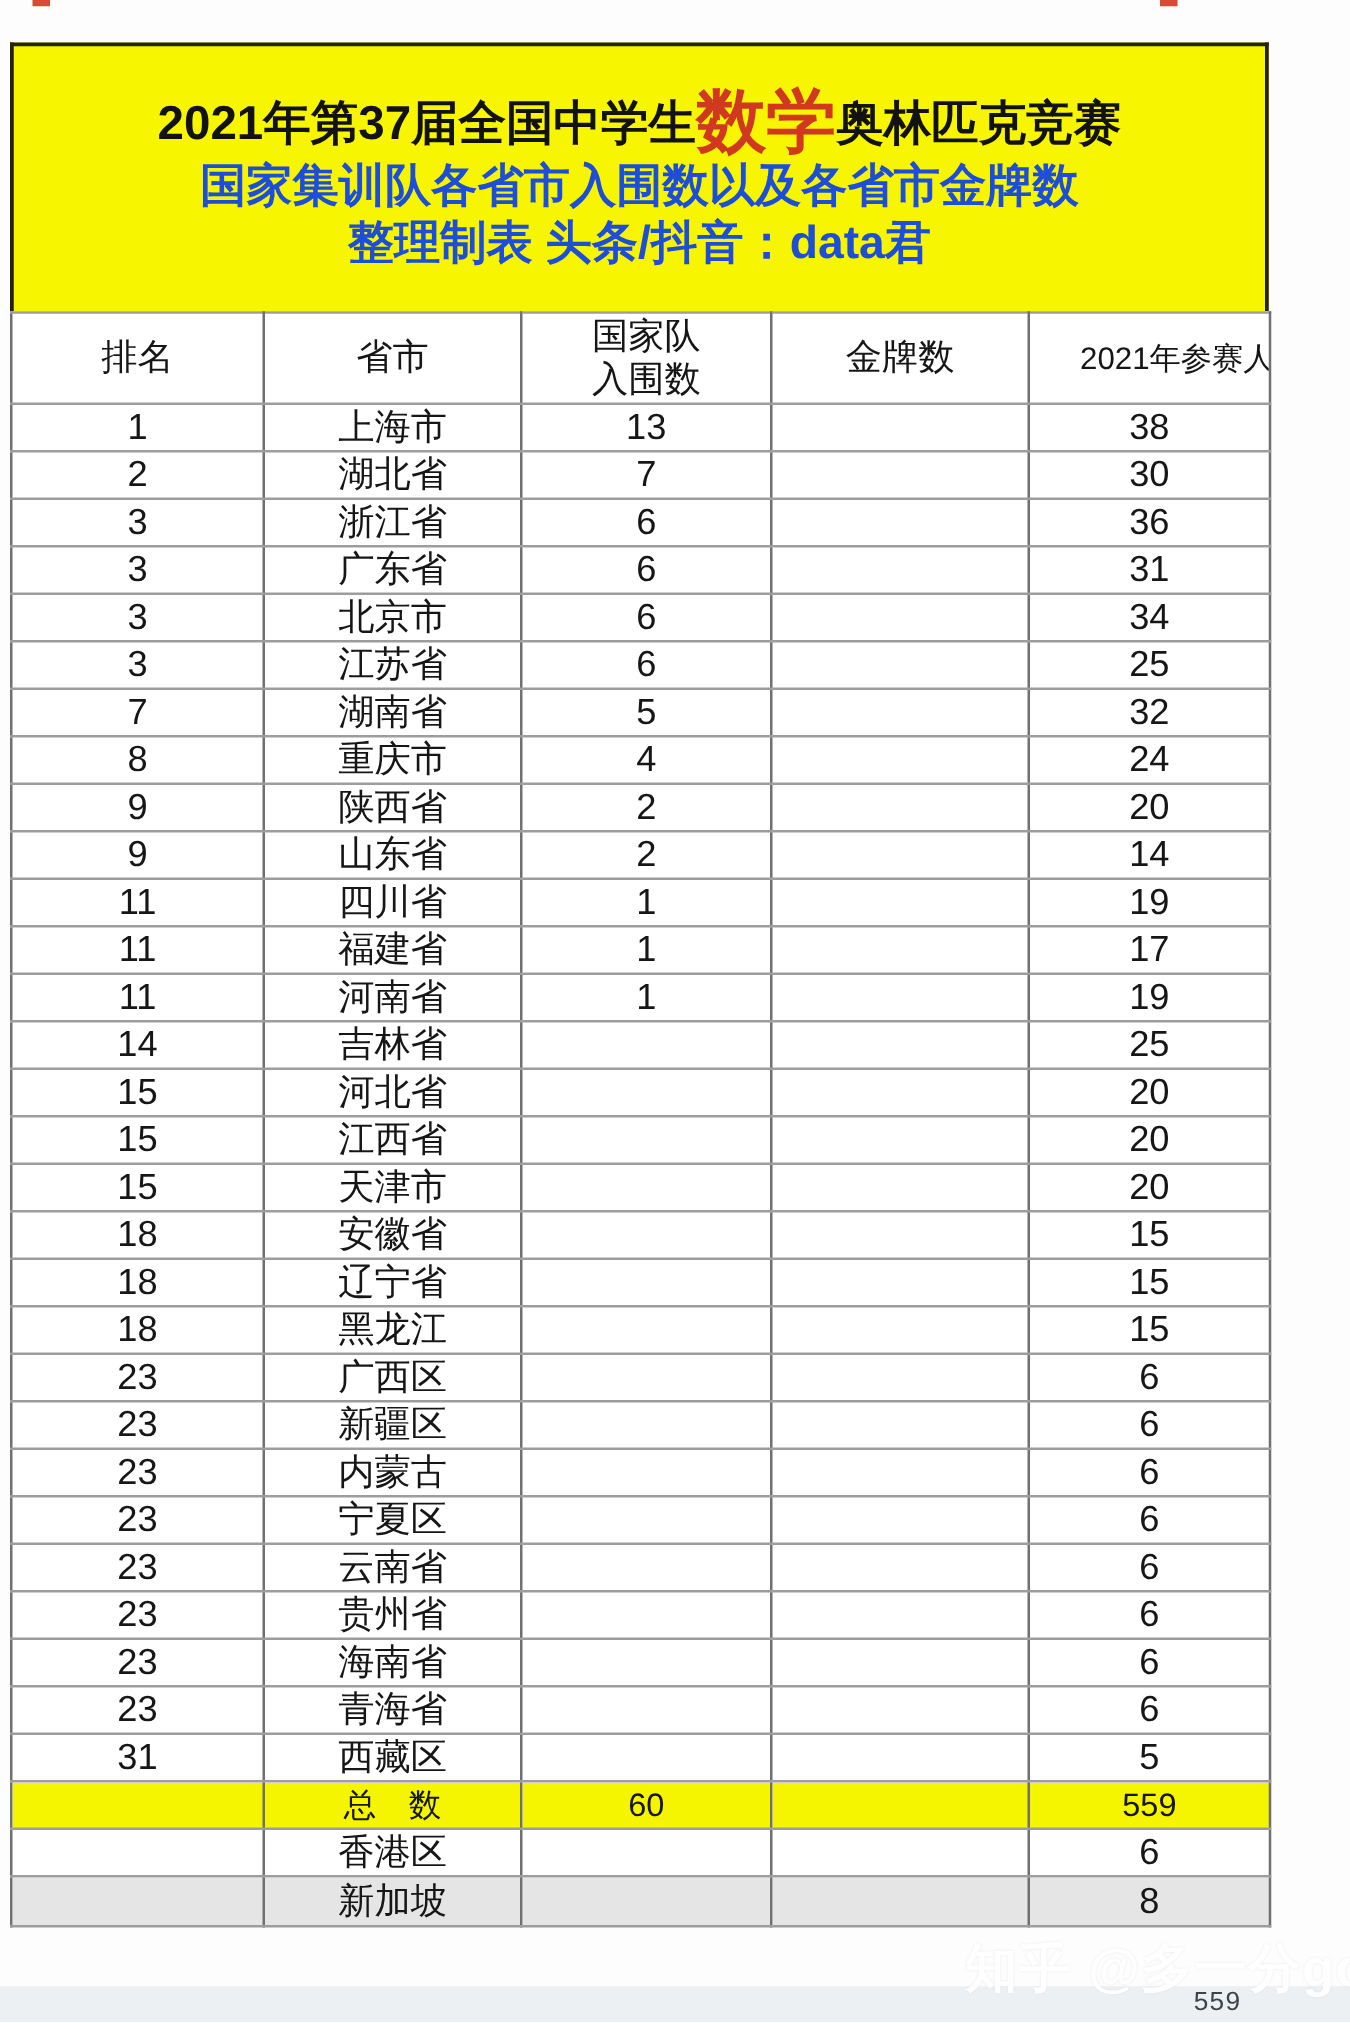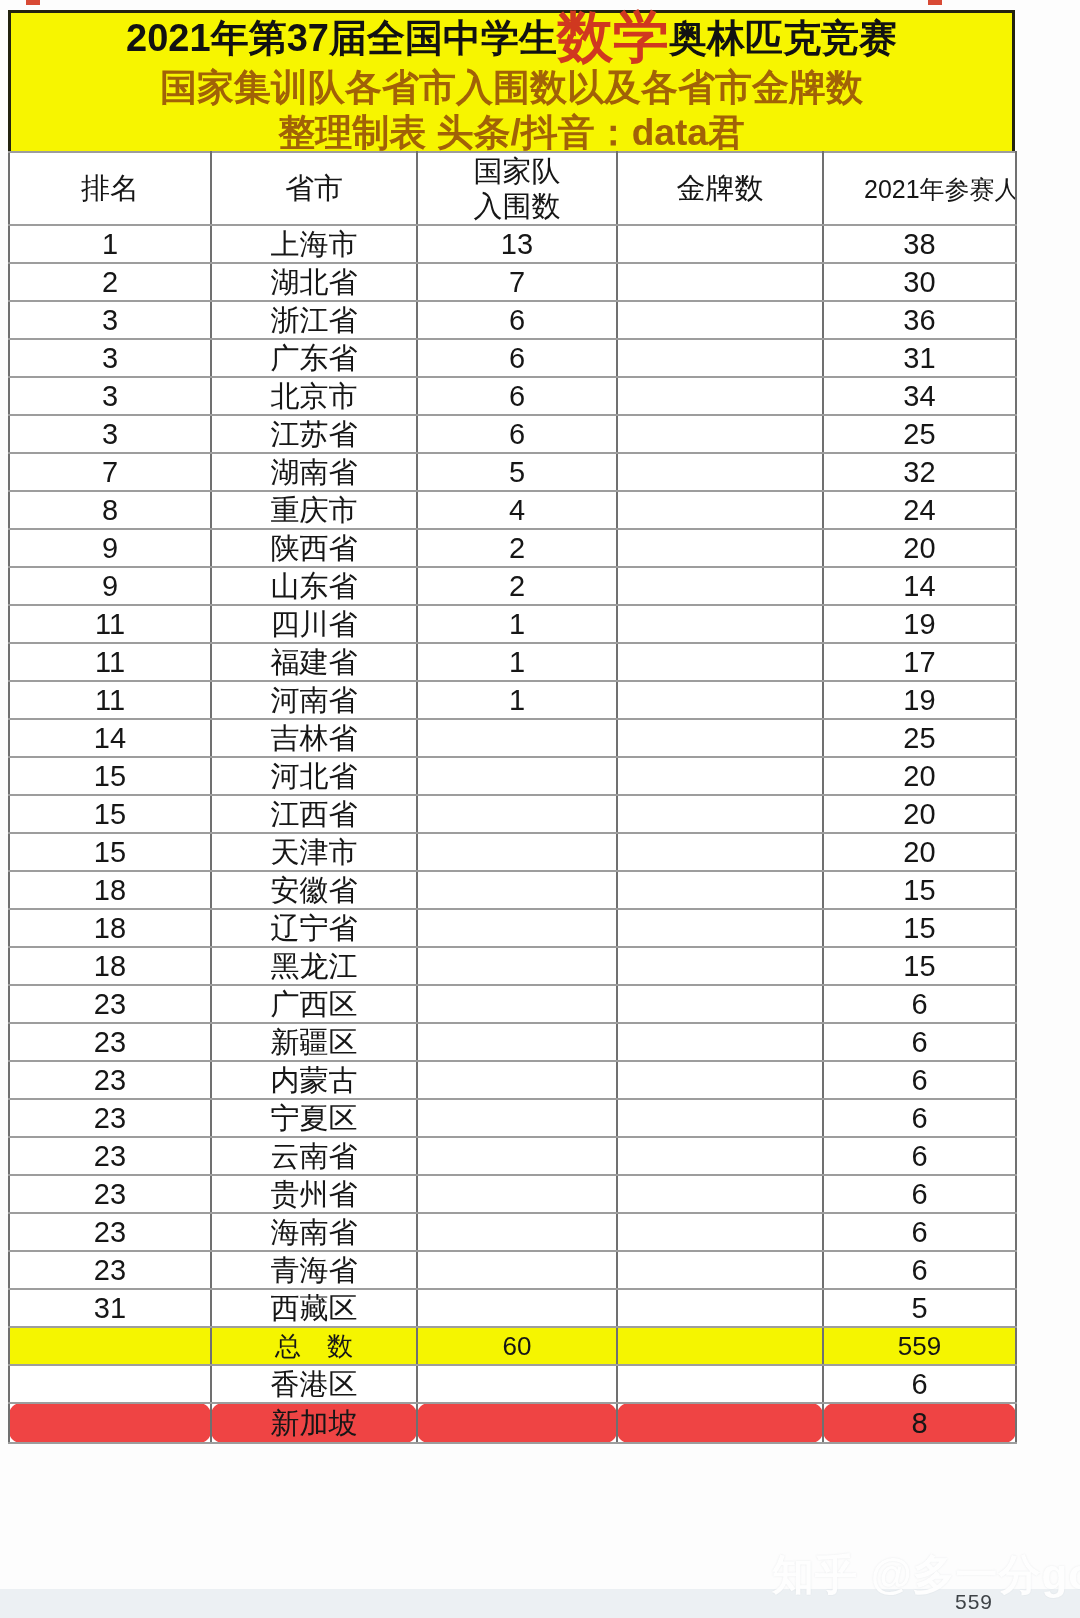--- a/index.html
+++ b/index.html
@@ -13,48 +13,49 @@
     position:absolute; left:0; top:1589px; width:1080px; height:29px;
     background:#ecf0f3;
   }
   .red-dash { position:absolute; top:0; height:5px; background:#d84a35; }
   .red-dash.left  { left:26px;  width:14px; }
   .red-dash.right { left:928px; width:14px; }
 
   .table-wrap { position:absolute; left:8px; top:10px; width:1007px; }
 
   .title-box {
-    box-sizing:border-box; width:1007px; height:141px;
+    box-sizing:border-box; width:1007px; height:215px;
     background:#f7f500; border:3px solid #23230f; border-bottom:none;
     display:flex; flex-direction:column; justify-content:center; align-items:center;
     text-align:left;
+    margin-top:24px;
   }
   .title-line1 { font-size:38px; font-weight:700; color:#121212; line-height:54px; white-space:nowrap; }
   .title-line1 .hl { font-size:56px; font-weight:800; color:#d03820; vertical-align:-5px; }
-  .title-line2, .title-line3 { font-size:37px; font-weight:700; color:#a16207; line-height:45px; white-space:nowrap; }
+  .title-line2, .title-line3 { font-size:37px; font-weight:700; color:#1d4ed8; line-height:45px; white-space:nowrap; }
 
   table.results {
     border-collapse:collapse; table-layout:fixed; width:1007px;
     background:#ffffff;
     border:2px solid #a16207;
   }
   col.c1 { width:202px; } col.c2 { width:206px; } col.c3 { width:200px; }
   col.c4 { width:206px; } col.c5 { width:193px; }
 
   th, td {
     border-top:2px solid #9d9d9d; border-bottom:2px solid #9d9d9d;
     border-left:2px solid #707070; border-right:2px solid #707070;
     text-align:center; vertical-align:middle; padding:0;
     color:#161616; font-weight:400; overflow:hidden;
   }
   thead th { height:71px; font-size:29px; white-space:pre-line; line-height:1.2; background:#fff; }
   thead th.th-wide { font-size:25px; white-space:nowrap; letter-spacing:0;padding-left:40px; }
   tbody td { height:36px; font-size:29px; line-height:36px; background:#fff; }
   tr.total td     { background:#f5f500; font-size:26px; }
-  tr.singapore td { background:#ef4444; height:38px;border-radius:12px; }
+  tr.singapore td { background:#e5e5e5; height:38px; }
 
   .watermark {
     position:absolute; left:772px; top:1547px;
     font-size:42px; font-weight:700; color:#ffffff; opacity:0.96;
     white-space:nowrap; letter-spacing:1px; z-index:5;
     text-shadow:0 0 2px rgba(190,196,200,0.35);
   }
   .footer-number {
     position:absolute; left:955px; top:1590px;
     font-size:21px; color:#3e4347; letter-spacing:1px; z-index:4;

